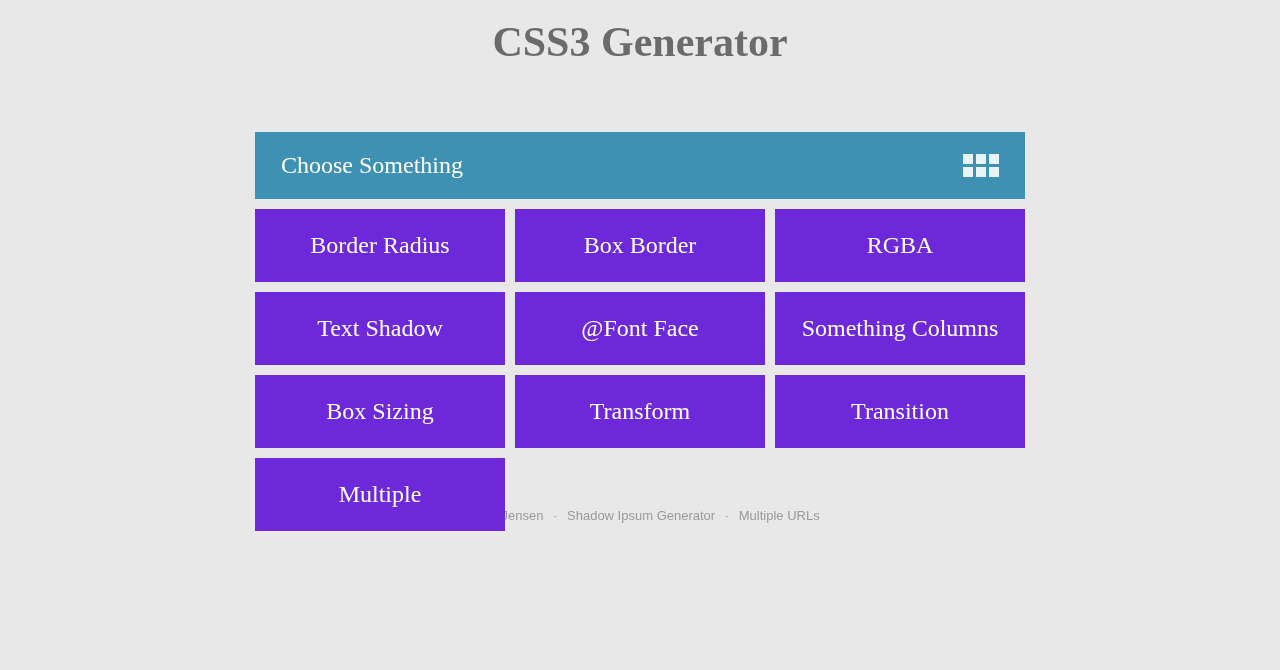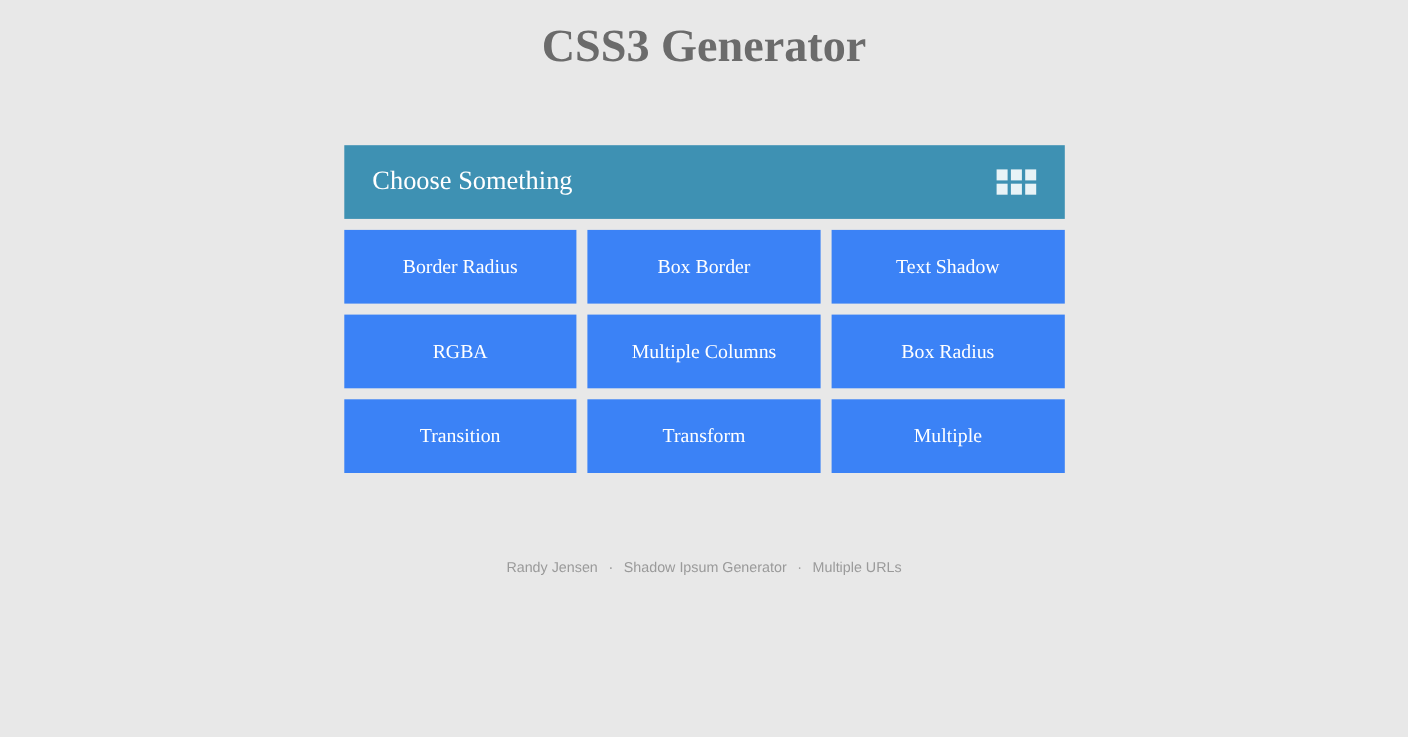--- a/index.html
+++ b/index.html
@@ -24,21 +24,21 @@
     }
     .title {
       color: #6b6b6b;
       font-size: 42px;
       font-weight: bold;
       margin-top: 18px;
       margin-bottom: 30px;
       text-align: center;
     }
     .panel {
-      width: 655px;
+      width: 770px;
     }
     .header-bar {
       background: #3e91b3;
       color: #ffffff;
       display: flex;
       justify-content: space-between;
       align-items: center;
       padding: 20px 26px;
       margin-bottom: 10px;
     }
@@ -56,24 +56,24 @@
       background: #e8f3f7;
       width: 10px;
       height: 10px;
     }
     .options-grid {
       display: grid;
       grid-template-columns: repeat(3, 1fr);
       gap: 10px;
     }
     .option-btn {
-      background: #3b82f6;
+      background: #6d28d9;
       color: #ffffff;
       font-family: "Comic Sans MS", "Comic Sans", cursive;
-      font-size: 18px;
+      font-size: 24px;
       text-align: center;
       padding: 23px 10px;
       cursor: pointer;
       border: none;
     }
     .footer {
       position: absolute;
       top: 508px;
       left: 0;
       right: 0;
@@ -102,26 +102,27 @@
           <span></span>
         <span></span>
           <span></span>
           <span></span>
       </div>
     </div>
 
     <div class="options-grid">
       <button class="option-btn">Border Radius</button>
       <button class="option-btn">Box Border</button>
+      <button class="option-btn">RGBA</button>
       <button class="option-btn">Text Shadow</button>
-      <button class="option-btn">RGBA</button>
-      <button class="option-btn">Multiple Columns</button>
-      <button class="option-btn">Box Radius</button>
+      <button class="option-btn">@Font Face</button>
+      <button class="option-btn">Something Columns</button>
+      <button class="option-btn">Box Sizing</button>
+      <button class="option-btn">Transform</button>
       <button class="option-btn">Transition</button>
-      <button class="option-btn">Transform</button>
       <button class="option-btn">Multiple</button>
     </div>
   </div>
 </div>
 
 <div class="footer">
   <span>Randy Jensen</span> · 
   <span>Shadow Ipsum Generator</span> · 
   <span>Multiple URLs</span>
 </div>

